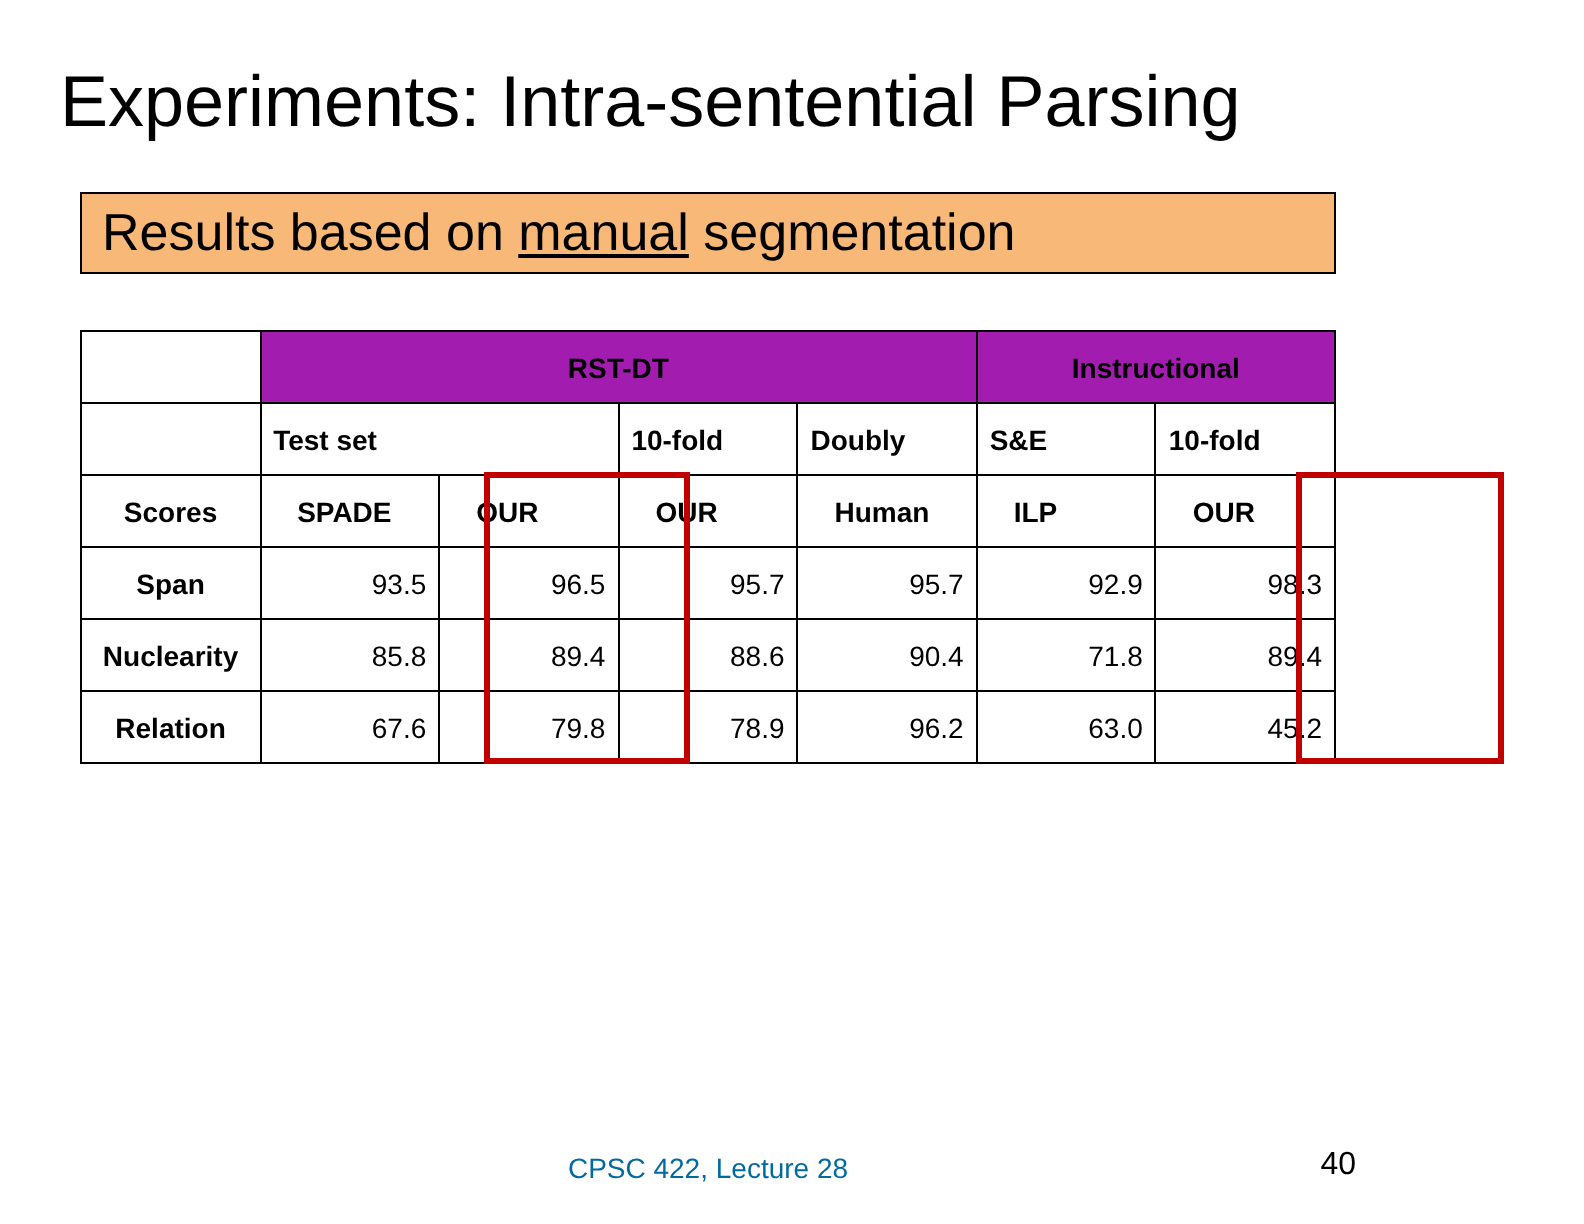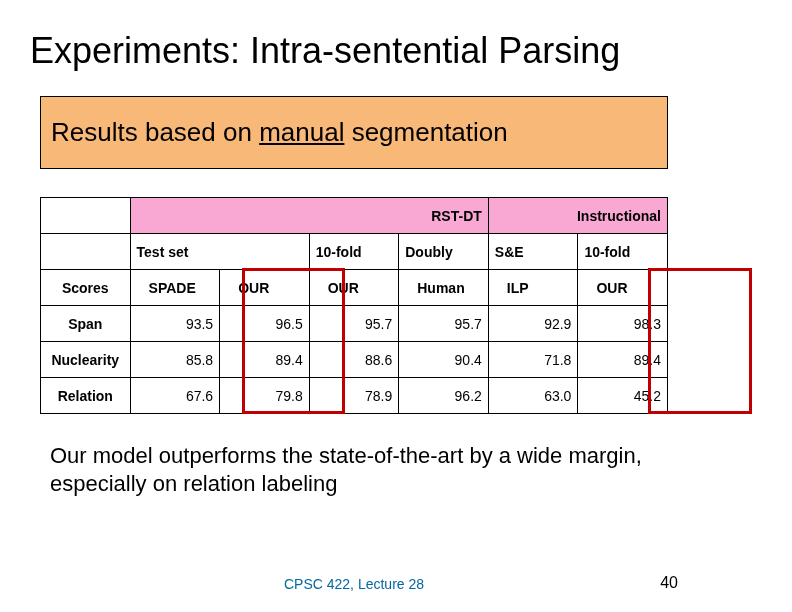--- a/index.html
+++ b/index.html
@@ -20,21 +20,21 @@
   }
   .title {
     font-size: 36px;
     font-weight: 400;
     margin: 0 0 24px 0;
     text-align: left;
   }
   .subtitle-box {
     background: #f8b878;
     border: 1px solid #000;
-    padding: 20px 10px;
+    padding: 4px 10px;
     margin: 0 10px 28px 10px;
     display: inline-block;
     width: calc(100% - 20px);
   }
   .subtitle-box span { font-size: 26px; }
   .sub-normal { }
   .sub-underline { text-decoration: underline; }
 
   .table-wrap {
     margin: 0 10px;
@@ -48,21 +48,21 @@
   th, td {
     border: 1px solid #000;
     padding: 8px 6px;
     font-size: 14px;
     font-weight: 700;
     text-align: left;
     vertical-align: middle;
     height: 36px;
   }
   td { font-weight: 400; }
-  .hdr-gray { background: #f9a8d4; text-align: right; }
+  .hdr-gray { background: #a21caf; text-align: center; }
   .hdr-center { text-align: left; }
   .row-label { font-weight: 700; text-align: center; }
   td.numcell { text-align: right; padding-left: 18px; }
   td.syscell { text-align: left; padding-left: 18px; font-weight: 700; }
   th.blank { border-left: 1px solid #000; border-top: 1px solid #000; }
 
   
   .redbox {
     position: absolute;
     border: 3px solid #c00000;
@@ -167,17 +167,16 @@
         <td class="numcell">63.0</td>
         <td class="numcell">45.2</td>
       </tr>
     </tbody>
       </table>
 
     <div class="redbox" id="redbox-left" style="left: 201.625px; top: 70.5px; width: 103.562px; height: 146px;"></div>
     <div class="redbox" id="redbox-right" style="left: 607.875px; top: 70.5px; width: 103.625px; height: 146px;"></div>
   </div>
 
-  <p class="body-text">Our model outperforms the state-of-the-art by a wide margin, especially on relation labeling</p>
 
   <div class="footer-center">CPSC 422, Lecture 28</div>
   <div class="footer-right">40</div>
 </div>
 
 </body></html>

